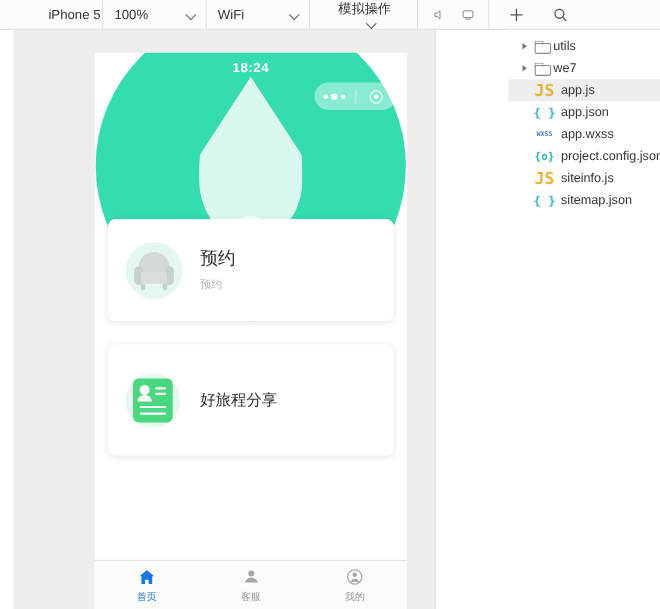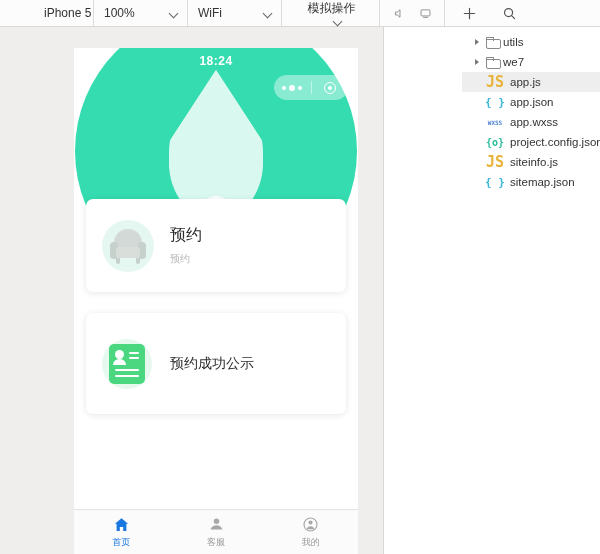--- a/index.html
+++ b/index.html
@@ -58,21 +58,21 @@
   .tb-right {
     display: flex; align-items: center;
     padding-left: 14px; gap: 20px;
     background: #fcfcfc;
     flex: 1;
   }
   .tb-right .tb-ico { width: 20px; height: 20px; }
 
   
   .sim-area {
-    position: absolute; top: 27px; left: 0;
+    position: absolute; top: 27px; left: 12px;
     width: 384px; height: 527px;
     background: #efeeec;
     border-right: 1px solid #d8d8d8;
   }
 
   .phone {
     position: absolute; left: 74px; top: 21px;
     width: 284px; height: 506px;
     background: #ffffff;
     overflow: hidden;
@@ -426,21 +426,21 @@
       <div class="card card-notice">
         <div class="doc-ico">
           <div class="doc-card">
             <div class="doc-av"></div>
             <div class="doc-l1"></div>
             <div class="doc-l2"></div>
             <div class="doc-l3"></div>
             <div class="doc-l4"></div>
           </div>
         </div>
-        <div class="card-title-md">预约成功公示</div>
+        <div class="card-title-md">好旅程分享</div>
       </div>
 
       <div class="tabbar">
         <div class="tab active">
           <svg class="tab-ico" viewBox="0 0 16 16">
             <path d="M8 2L1.8 7.3h1.6V14h3.0v-3.6h3.2V14h3.0V7.3h1.6z" fill="#1877e0"></path>
           </svg>
           <span class="tlabel">首页</span>
         </div>
         <div class="tab">

